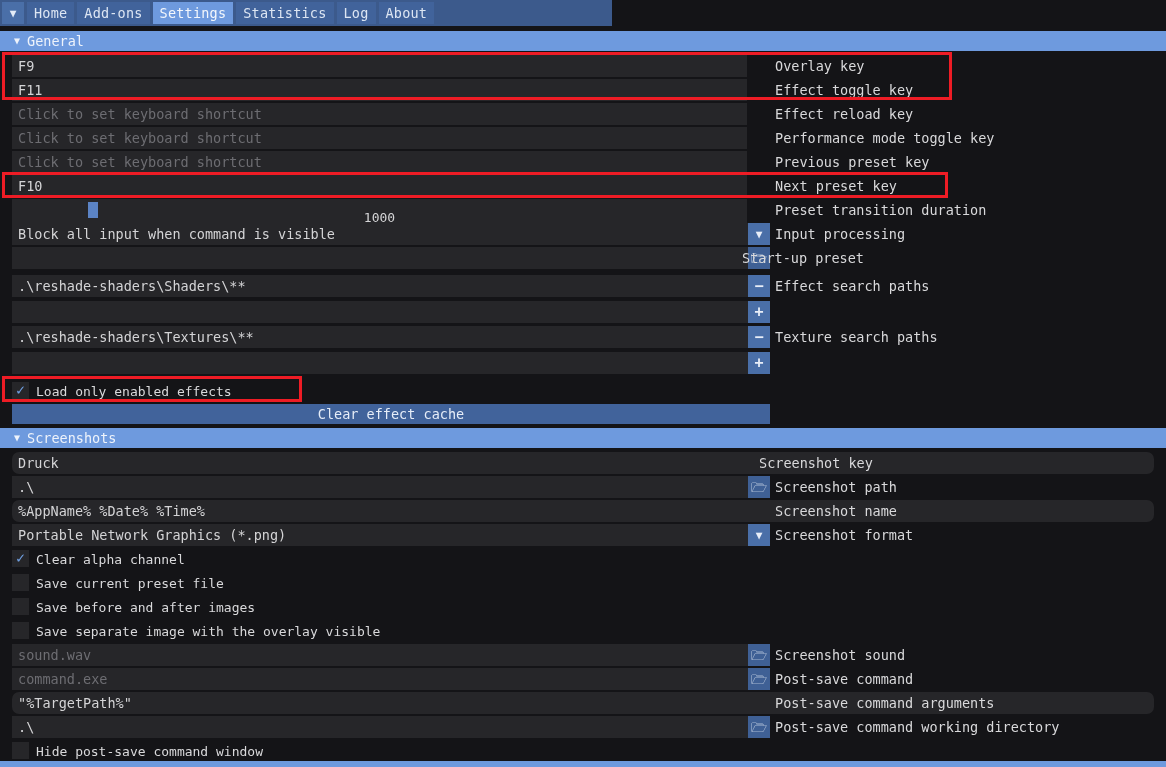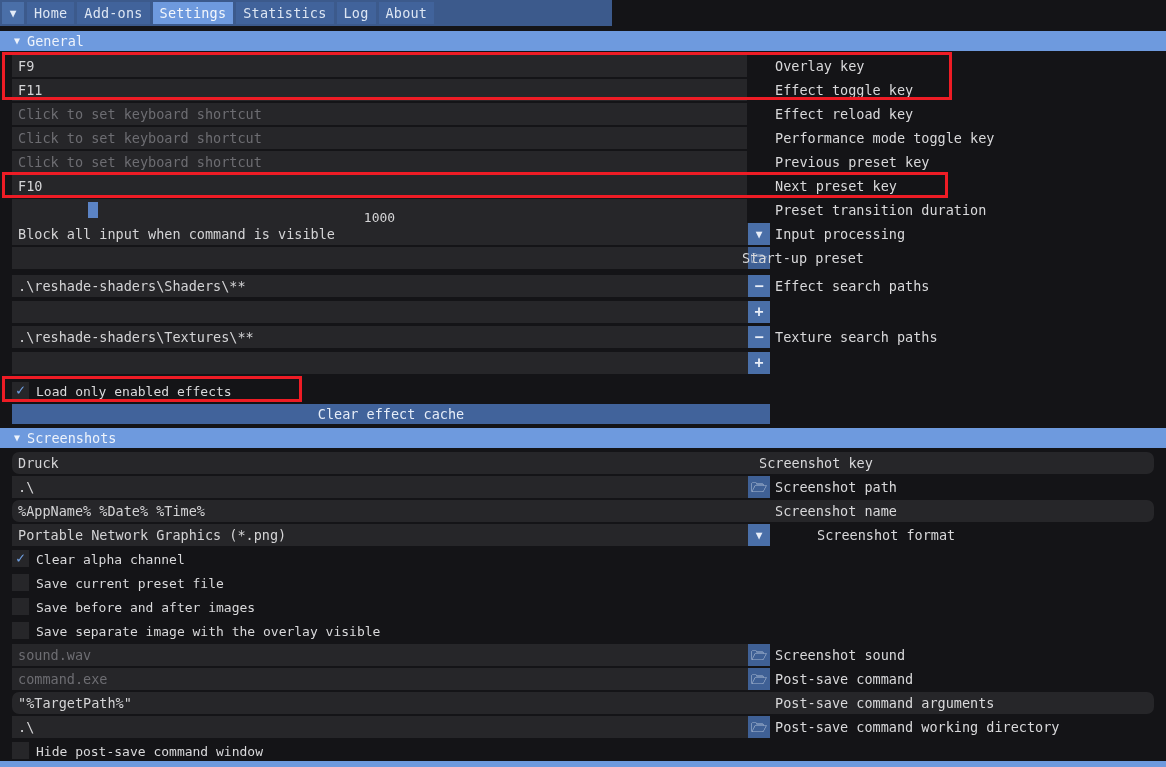--- a/index.html
+++ b/index.html
@@ -241,21 +241,21 @@
   </div>
 
   <div class="row" style="top:499px">
     <div class="field w-wide">%AppName% %Date% %Time%</div>
     <div class="rlabel" style="left:775px">Screenshot name</div>
   </div>
 
   <div class="row" style="top:523px">
     <div class="field w-full">Portable Network Graphics (*.png)</div>
     <div class="sqbtn" style="left:748px">▼</div>
-    <div class="rlabel" style="left:817px">Screenshot format</div>
+    <div class="rlabel" style="left:775px">Screenshot format</div>
   </div>
 
   <div class="row" style="top:547px">
     <div class="cb on">✓</div>
     <div class="cblabel">Clear alpha channel</div>
   </div>
 
   <div class="row" style="top:595px">
     <div class="cb"></div>
     <div class="cblabel">Save before and after images</div>

